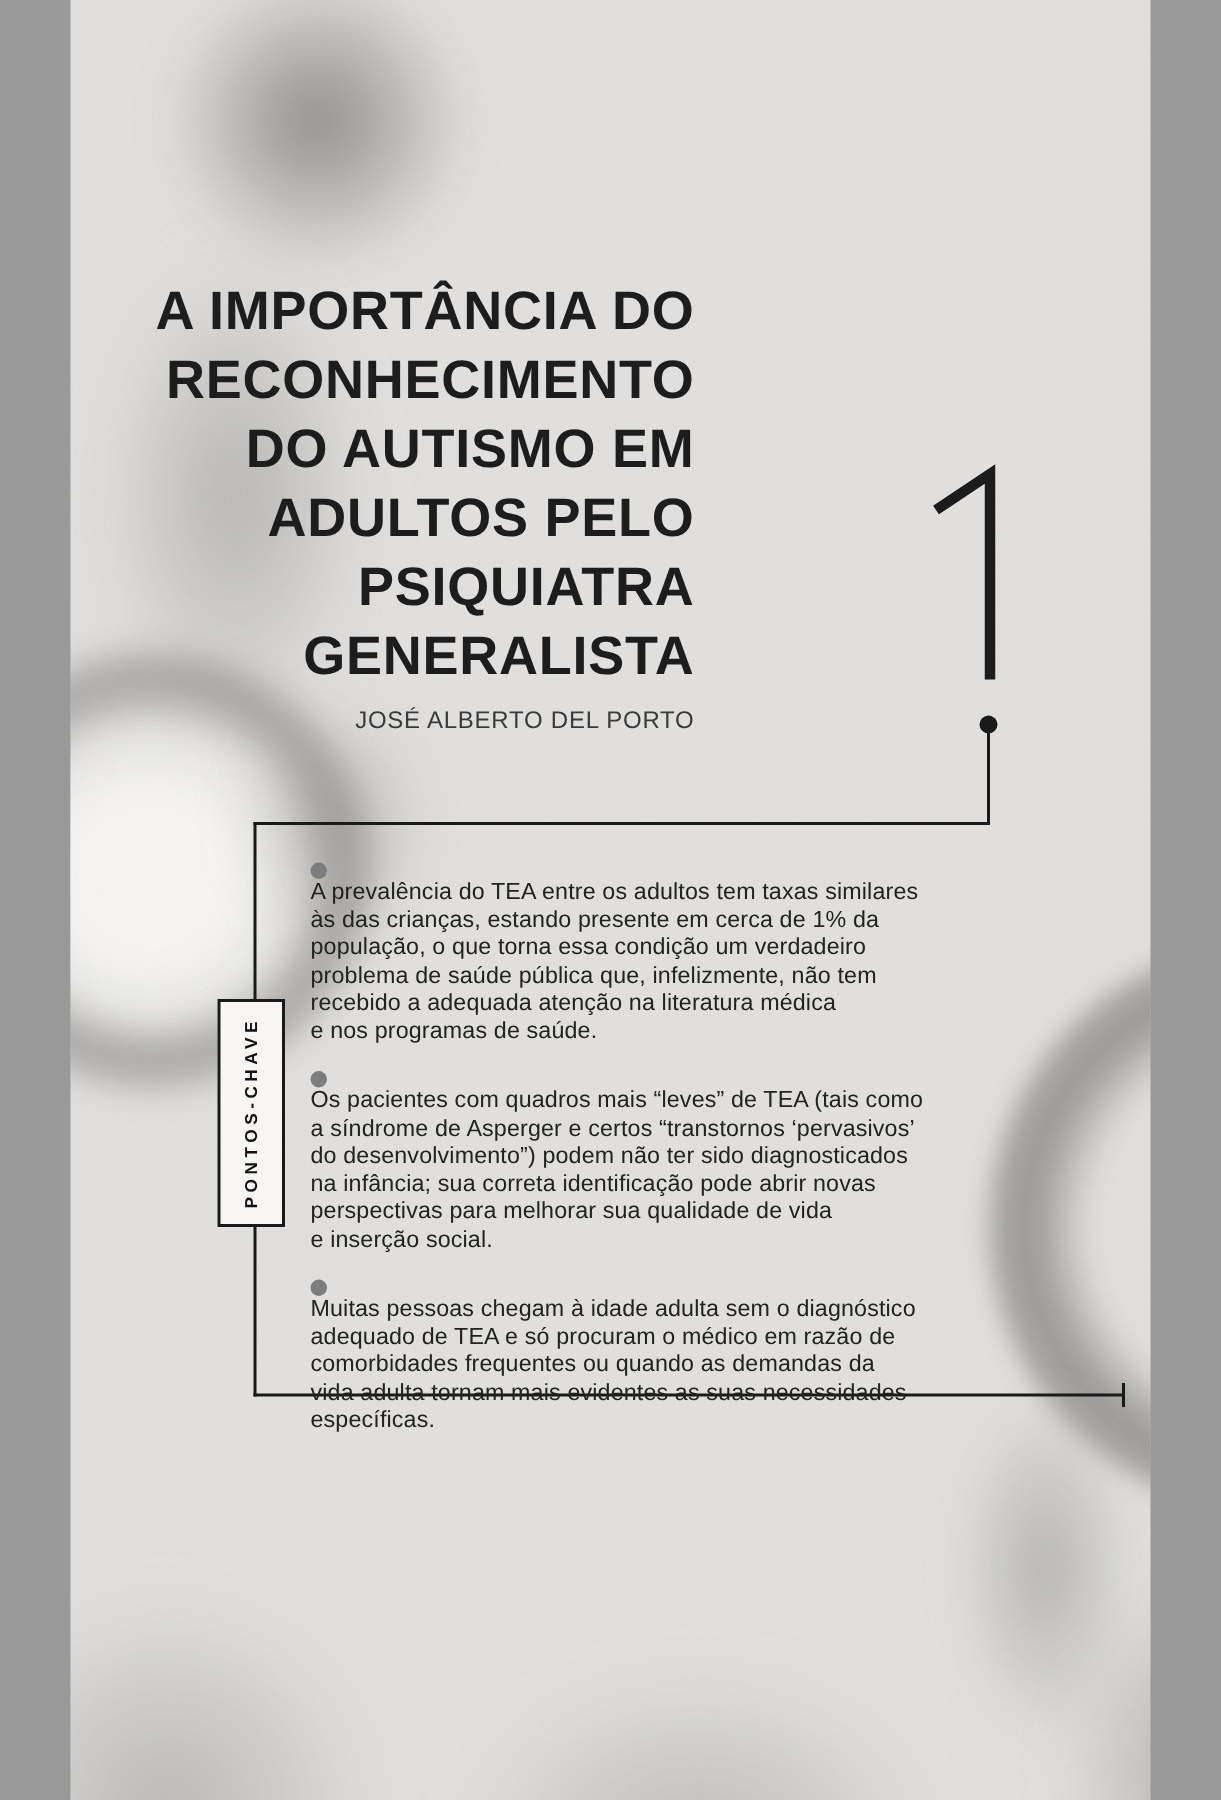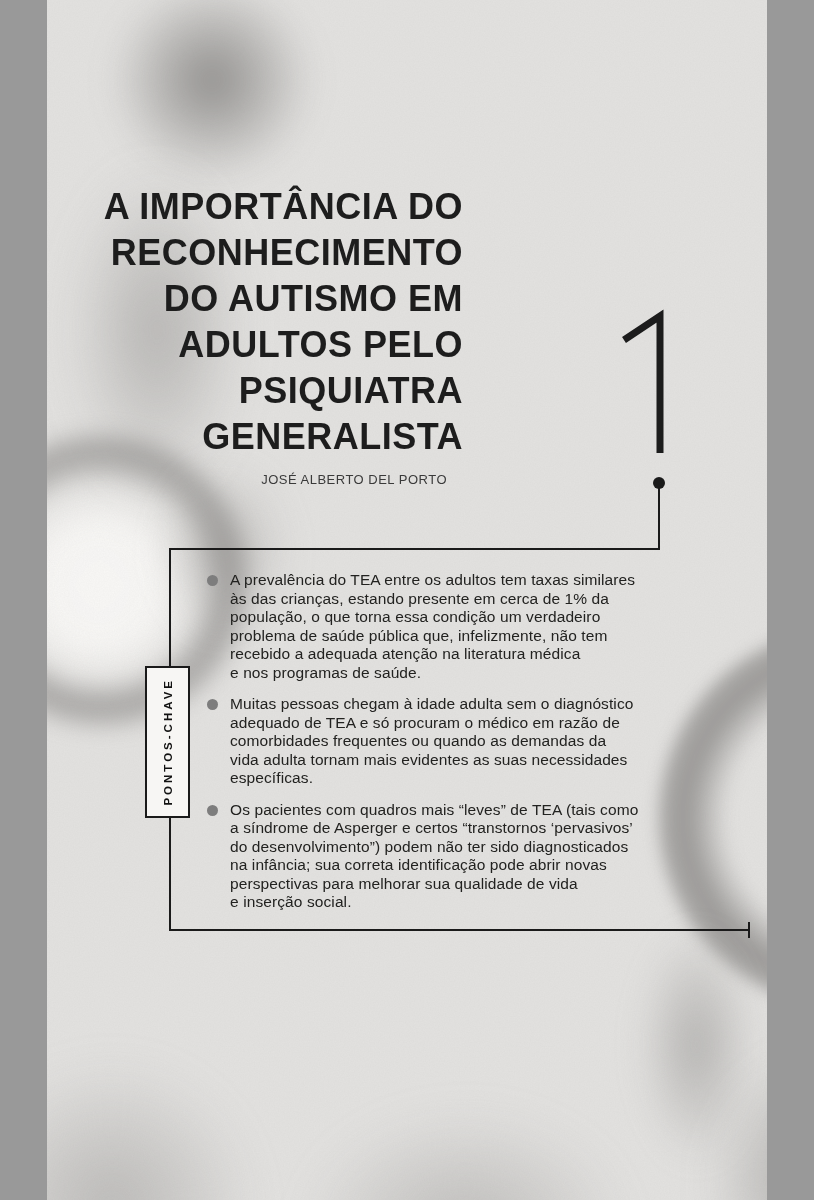--- a/index.html
+++ b/index.html
@@ -45,22 +45,22 @@
     background:radial-gradient(ellipse,rgba(156,154,152,.52) 0%,rgba(156,154,152,0) 68%);filter:blur(20px);}
   .noise{position:absolute;inset:0;pointer-events:none;}
   
   .content{position:absolute;inset:0;}
   .title{
     position:absolute;top:184px;right:304px;width:440px;
     font-size:36px;line-height:46px;font-weight:700;letter-spacing:.5px;
     color:var(--ink);text-align:right;white-space:pre-line;text-transform:uppercase;
   }
   .author{
-    position:absolute;top:472px;right:320px;width:440px;
-    font-size:13px;letter-spacing:.5px;font-weight:400;
+    position:absolute;top:472px;right:304px;width:440px;
+    font-size:16px;letter-spacing:.5px;font-weight:400;
     color:var(--author_ink);text-align:right;
   }
   .numeral{position:absolute;left:560px;top:300px;width:80px;height:170px;}
   .numeral svg{display:block;width:100%;height:100%;}
   .sr{position:absolute;width:1px;height:1px;overflow:hidden;clip:rect(0 0 0 0);white-space:nowrap;}
   .connector-dot{position:absolute;left:606px;top:477px;width:12px;height:12px;border-radius:50%;background:var(--line);}
   .connector-line{position:absolute;left:611px;top:488px;width:2px;height:62px;background:var(--line);}
   .kb-top{position:absolute;left:122px;top:548px;width:491px;height:2px;background:var(--line);}
   .kb-left{position:absolute;left:122px;top:548px;width:2px;height:383px;background:var(--line);}
   .kb-bottom{position:absolute;left:122px;top:929px;width:581px;height:2px;background:var(--line);}
@@ -68,21 +68,21 @@
   .label-box{
     position:absolute;left:98px;top:666px;width:45px;height:152px;
     background:var(--label_bg);border:2px solid var(--line);
     display:flex;align-items:center;justify-content:center;
   }
   .label-box span{
     writing-mode:vertical-rl;transform:rotate(180deg);
     font-size:11.5px;font-weight:700;letter-spacing:3px;color:#111;white-space:nowrap;
   }
   .key-points{position:absolute;left:160px;top:571px;width:452px;}
-  .kp-item{display:flex;align-items:flex-start;margin-bottom:13px;}
+  .kp-item{display:flex;align-items:flex-start;margin-bottom:13px;flex-direction:column;}
   .kp-dot{flex:0 0 auto;width:11px;height:11px;border-radius:50%;background:var(--bullet);margin:4px 12px 0 0;}
   .kp-text{
     font-size:15.5px;line-height:18.5px;color:var(--body_ink);
     white-space:pre-line;letter-spacing:.1px;
   }
 </style>
 </head>
 <body>
 
 <div class="page">
@@ -144,31 +144,31 @@
         <span class="kp-dot"></span>
         <p class="kp-text">A prevalência do TEA entre os adultos tem taxas similares
 às das crianças, estando presente em cerca de 1% da
 população, o que torna essa condição um verdadeiro
 problema de saúde pública que, infelizmente, não tem
 recebido a adequada atenção na literatura médica
 e nos programas de saúde.</p>
       </div>
       <div class="kp-item">
         <span class="kp-dot"></span>
-        <p class="kp-text">Muitas pessoas chegam à idade adulta sem o diagnóstico
-adequado de TEA e só procuram o médico em razão de
-comorbidades frequentes ou quando as demandas da
-vida adulta tornam mais evidentes as suas necessidades
-específicas.</p>
-      </div>
-      <div class="kp-item">
-        <span class="kp-dot"></span>
         <p class="kp-text">Os pacientes com quadros mais “leves” de TEA (tais como
 a síndrome de Asperger e certos “transtornos ‘pervasivos’
 do desenvolvimento”) podem não ter sido diagnosticados
 na infância; sua correta identificação pode abrir novas
 perspectivas para melhorar sua qualidade de vida
 e inserção social.</p>
       </div>
+      <div class="kp-item">
+        <span class="kp-dot"></span>
+        <p class="kp-text">Muitas pessoas chegam à idade adulta sem o diagnóstico
+adequado de TEA e só procuram o médico em razão de
+comorbidades frequentes ou quando as demandas da
+vida adulta tornam mais evidentes as suas necessidades
+específicas.</p>
+      </div>
     </div>
 
   </div>
 </div>
 
 </body></html>

